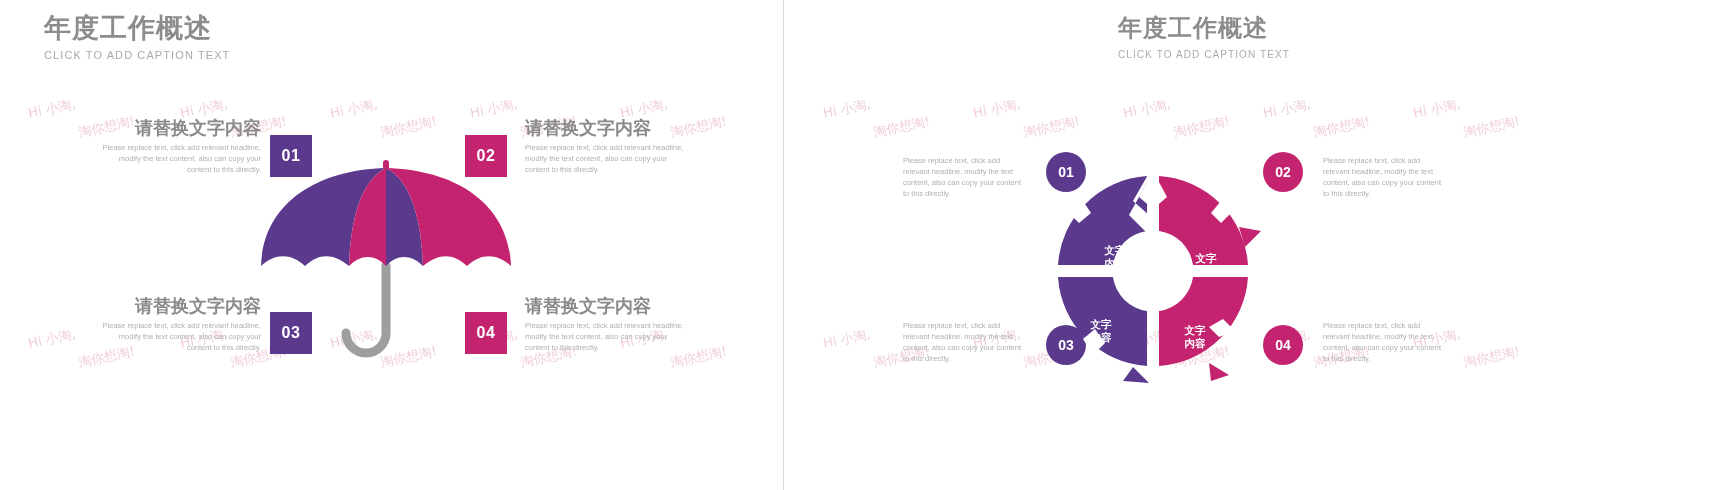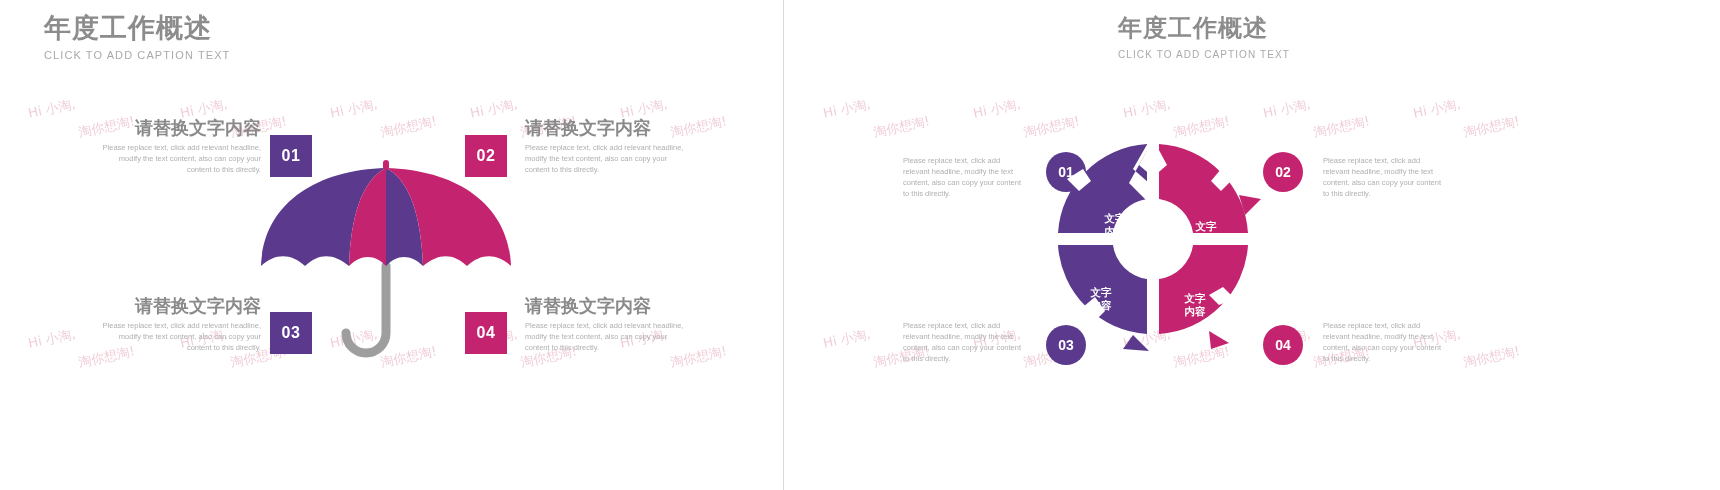--- a/index.html
+++ b/index.html
@@ -132,21 +132,21 @@
   .rtxt {
     position: absolute;
     width: 120px;
     font-size: 7.5px;
     color: #b0b0b0;
     line-height: 11px;
   }
   .donut {
     position: absolute;
     left: 230px;
-    top: 124px;
+    top: 156px;
   }
   .seglabel {
     position: absolute;
     color: #ffffff;
     font-size: 10.5px;
     font-weight: bold;
     line-height: 13px;
     text-align: center;
     width: 40px;
   }

